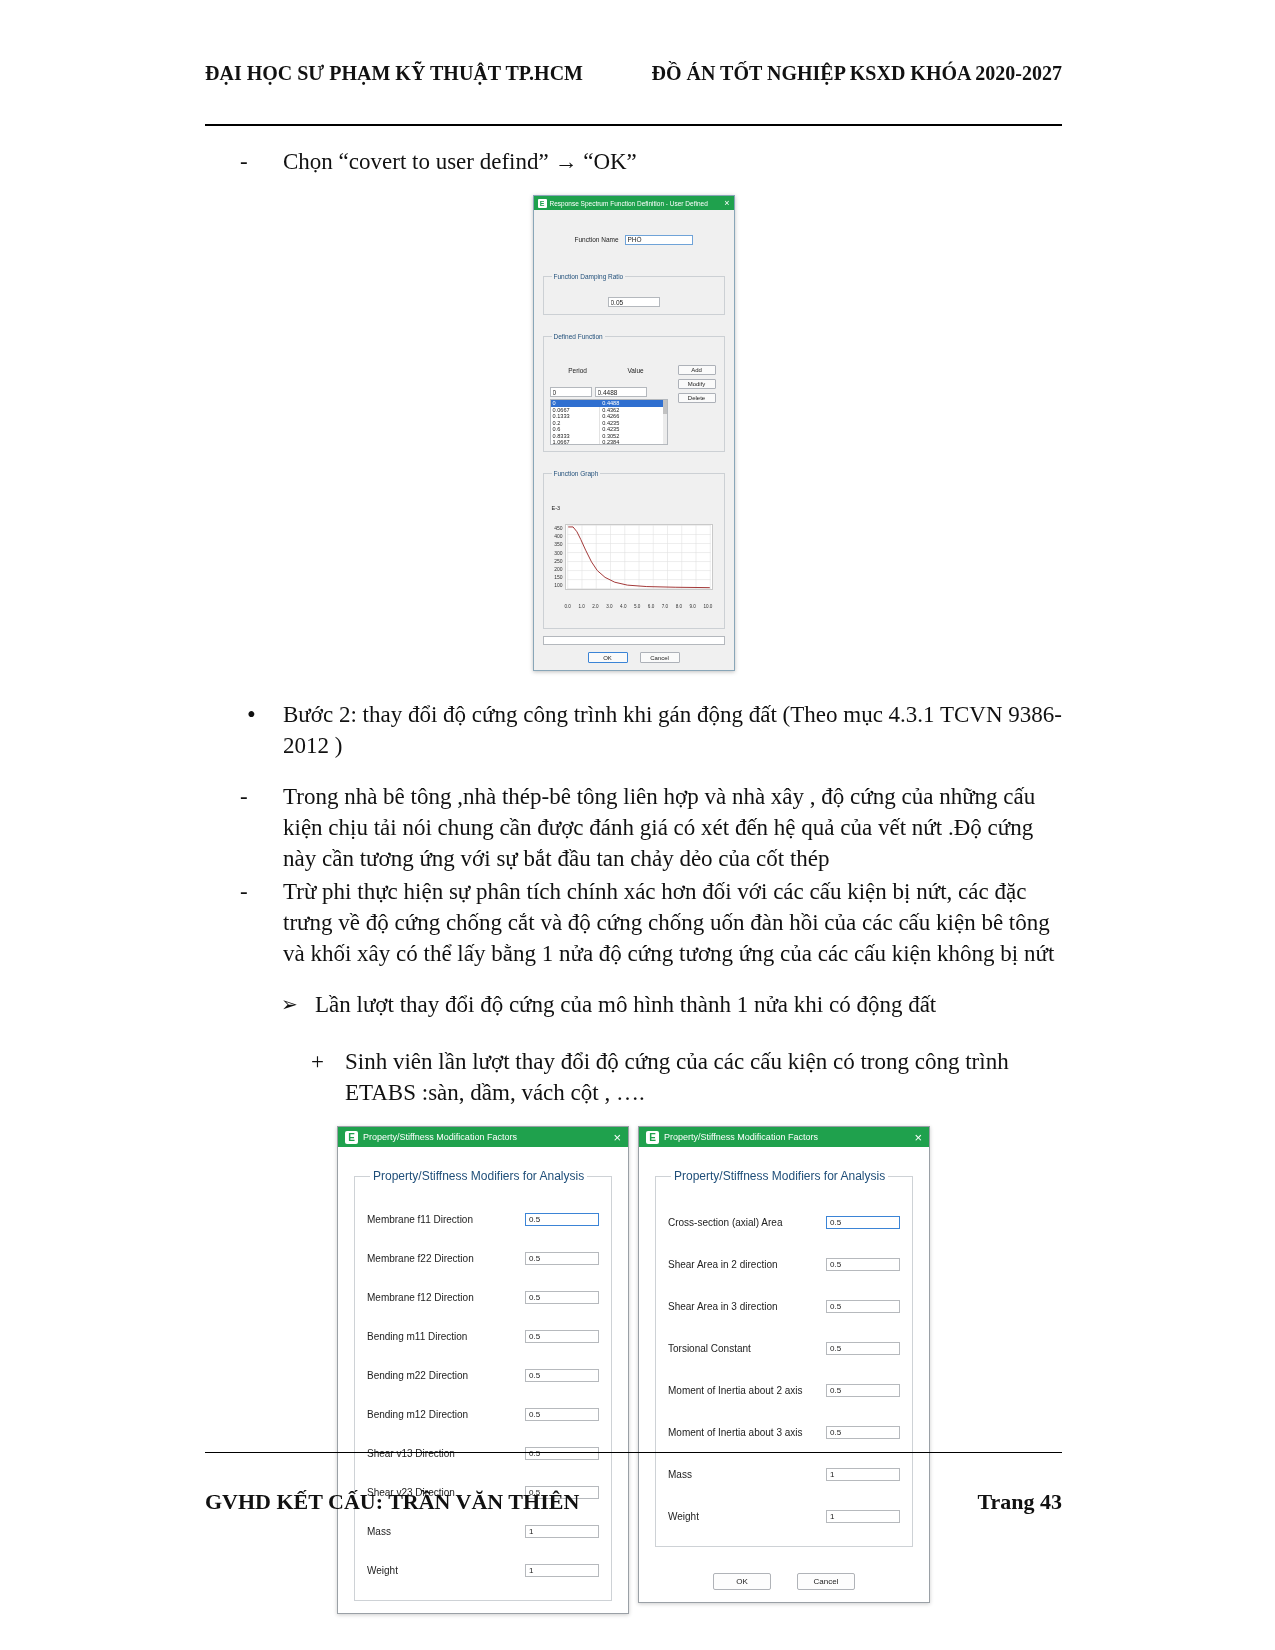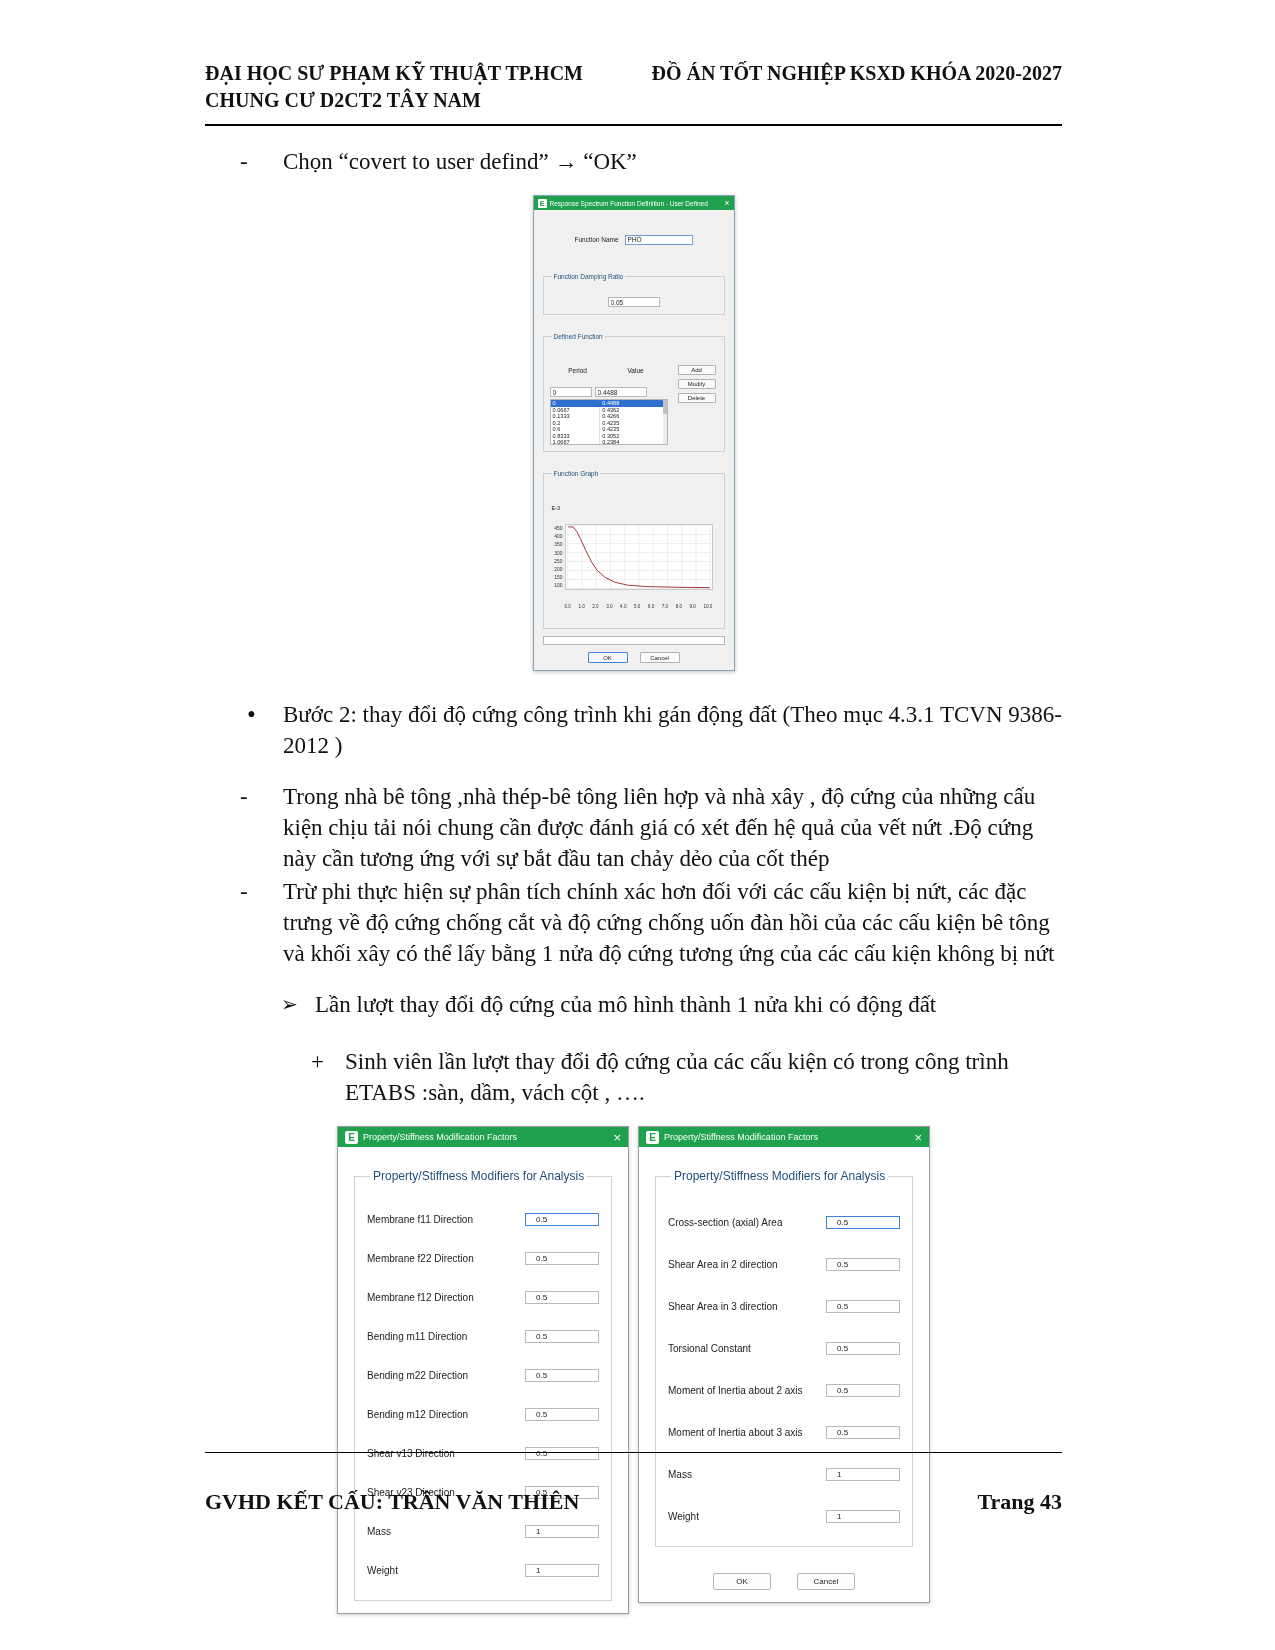--- a/index.html
+++ b/index.html
@@ -83,35 +83,34 @@
   .psd { width:292px; background:#fff; border:1px solid #9aa0a6; box-shadow:0 1px 4px rgba(0,0,0,.2); }
   .psd-title { height:20px; background:#1fa14d; color:#fff; display:flex; align-items:center; gap:5px; padding:0 7px; font-size:9px; }
   .psd-logo { width:13px; height:13px; background:#fff; color:#1fa14d; font-weight:bold; font-size:10px; line-height:13px; text-align:center; border-radius:2px; flex:0 0 auto; }
   .psd-close { margin-left:auto; font-size:13px; line-height:13px; }
   .psd-body { padding:14px 16px 12px; }
   .psd-group { border:1px solid #ced2d6; padding:4px 12px 14px; }
   .psd-group legend { color:#1f4e79; font-size:12px; padding:0 3px; margin-left:3px; }
   .psd-row { display:flex; align-items:center; justify-content:space-between; margin-top:8px; }
   .psd.frame .psd-row { margin-top:11px; }
   .psd-label { font-size:10px; color:#222; }
-  .psd-input { width:74px; height:13px; border:1px solid #b6b9bd; background:#fff; font-family:inherit; font-size:8px; padding:0 10px; color:#222; }
+  .psd-input { width:74px; height:13px; border:1px solid #b6b9bd; background:#fff; font-family:inherit; font-size:8px; padding:0 3px; color:#222; }
   .psd-input.focused { border-color:#3b84d6; }
   .psd-okrow { display:flex; justify-content:center; gap:26px; margin-top:18px; }
   .psd.frame .psd-okrow { margin-top:26px; }
   .psd-btn { width:58px; height:17px; font-family:inherit; font-size:8px; background:#fdfdfd; border:1px solid #b0b3b8; border-radius:2px; color:#222; }
 </style>
 </head>
 <body>
 
 <div class="page">
 
   <div class="header">
     <div class="header-left">
       <div>ĐẠI HỌC SƯ PHẠM KỸ THUẬT TP.HCM</div>
-      <div>CHUNG CƯ D2CT2 TÂY NAM</div>
     </div>
     <div class="header-right">
       <div>ĐỒ ÁN TỐT NGHIỆP KSXD KHÓA 2020-2027</div>
     </div>
   </div>
   <div class="header-rule"></div>
 
   <div class="content">
 
     <div class="hang choose-line">

